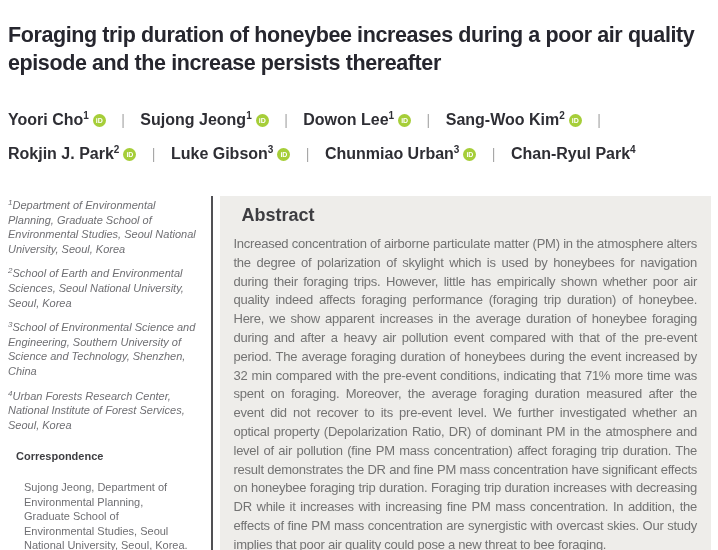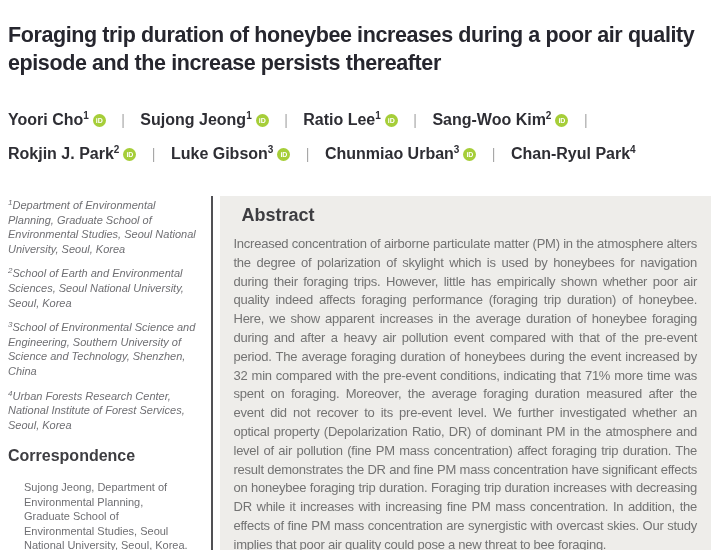--- a/index.html
+++ b/index.html
@@ -50,21 +50,21 @@
 
   .sidebar {
     width: 198px; flex: none;
     font-size: 11px; line-height: 14.6px;
     color: #6f6f73;
   }
   .affiliation { margin: 0 9px 8px 0; font-style: italic; }
   .affiliation sup { font-size: 8px; vertical-align: 4px; }
   .sb-heading {
     font-weight: bold; color: #3e3e42;
-    font-size: 16px; margin: 17px 0 2px 0;
+    font-size: 11px; margin: 17px 0 2px 8px;
   }
   .sb-text { margin: 16px; }
   .email-line { margin-top: 3px; }
 
   .divider { width: 1.5px; flex: none; background: #515155; margin-left: 5px; }
 
   .abstract-box {
     flex: 1; margin-left: 7px;
     background: #eeedea;
     padding: 7px 14px 10px 14px;
@@ -89,21 +89,21 @@
 <div class="page">
 
   <h1 class="article-title">Foraging trip duration of honeybee increases during a poor air quality episode and the increase persists thereafter</h1>
 
   <div class="authors-block">
     <div class="author-line">
       <span class="author"><span>Yoori Cho</span><sup>1</sup><span class="orcid-badge">iD</span></span>
       <span class="author-sep">|</span>
       <span class="author"><span>Sujong Jeong</span><sup>1</sup><span class="orcid-badge">iD</span></span>
       <span class="author-sep">|</span>
-      <span class="author"><span>Ratio Lee</span><sup>1</sup><span class="orcid-badge">iD</span></span>
+      <span class="author"><span>Dowon Lee</span><sup>1</sup><span class="orcid-badge">iD</span></span>
       <span class="author-sep">|</span>
       <span class="author"><span>Sang-Woo Kim</span><sup>2</sup><span class="orcid-badge">iD</span></span>
       <span class="author-sep">|</span>
     </div>
     <div class="author-line">
       <span class="author"><span>Rokjin J. Park</span><sup>2</sup><span class="orcid-badge">iD</span></span>
       <span class="author-sep">|</span>
       <span class="author"><span>Luke Gibson</span><sup>3</sup><span class="orcid-badge">iD</span></span>
       <span class="author-sep">|</span>
       <span class="author"><span>Chunmiao Urban</span><sup>3</sup><span class="orcid-badge">iD</span></span>

